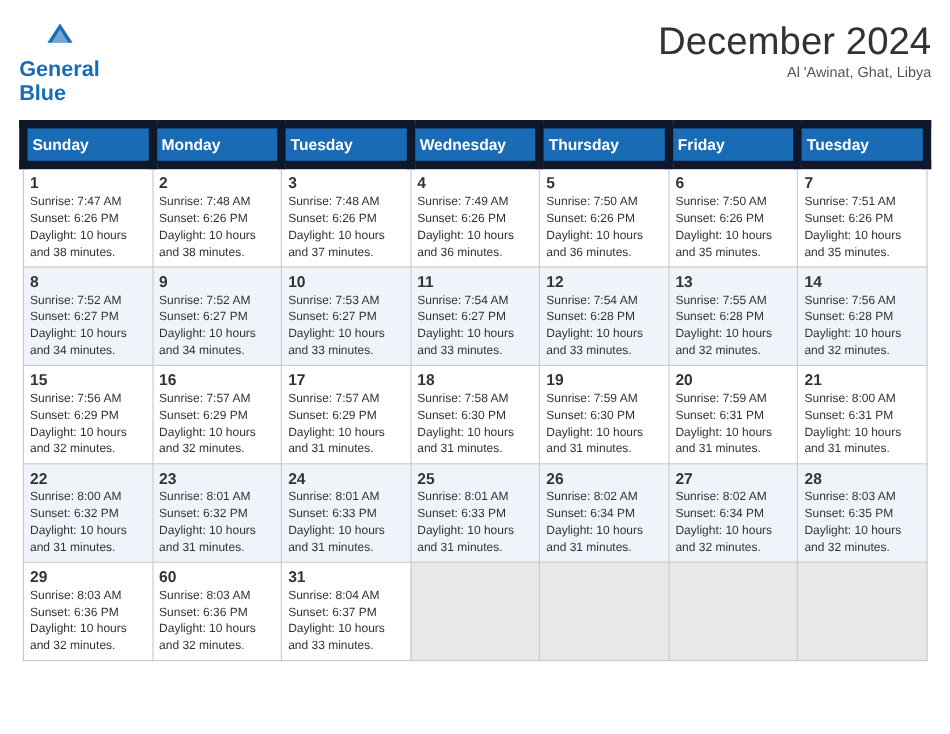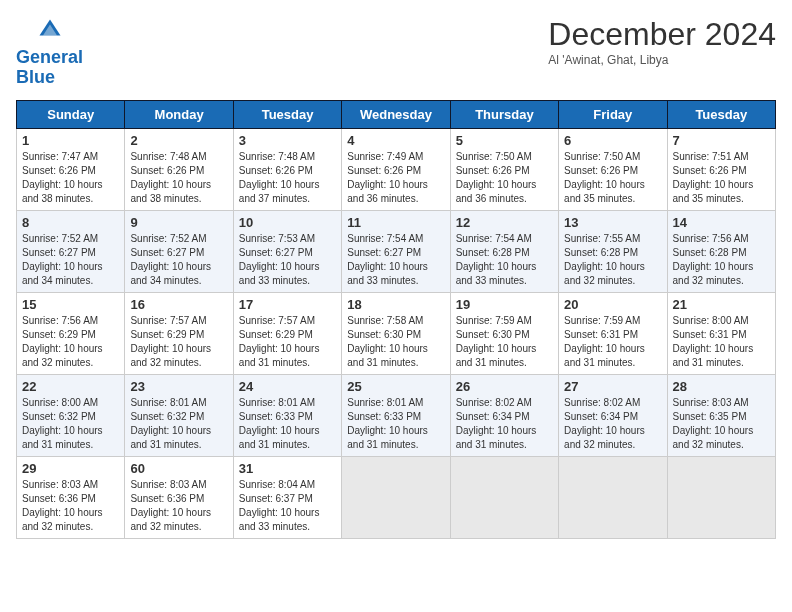--- a/index.html
+++ b/index.html
@@ -29,44 +29,44 @@
       line-height: 1.1;
     }
     .logo-text span {
       color: #1a6bb5;
     }
     .logo-icon {
       width: 28px;
       height: 28px;
     }
     .title-block {
-      text-align: left;
+      text-align: right;
     }
     .main-title {
       font-size: 32px;
       font-weight: normal;
       color: #333;
     }
     .subtitle {
       font-size: 12px;
       color: #555;
     }
     .calendar {
       width: 100%;
       border-collapse: collapse;
       font-size: 11px;
     }
     .calendar th {
       background: #1a6bb5;
       color: #fff;
       padding: 6px 4px;
-      text-align: center;
+      text-align: left;
       font-size: 13px;
       font-weight: bold;
-      border: 1px solid #0f172a;
+      border: 7px solid #0f172a;
     }
     .calendar td {
       vertical-align: top;
       padding: 4px 5px;
       border: 1px solid #ccc;
       width: calc(100% / 7);
       min-height: 70px;
       background: #fff;
     }
     .calendar tr:nth-child(even) td {

